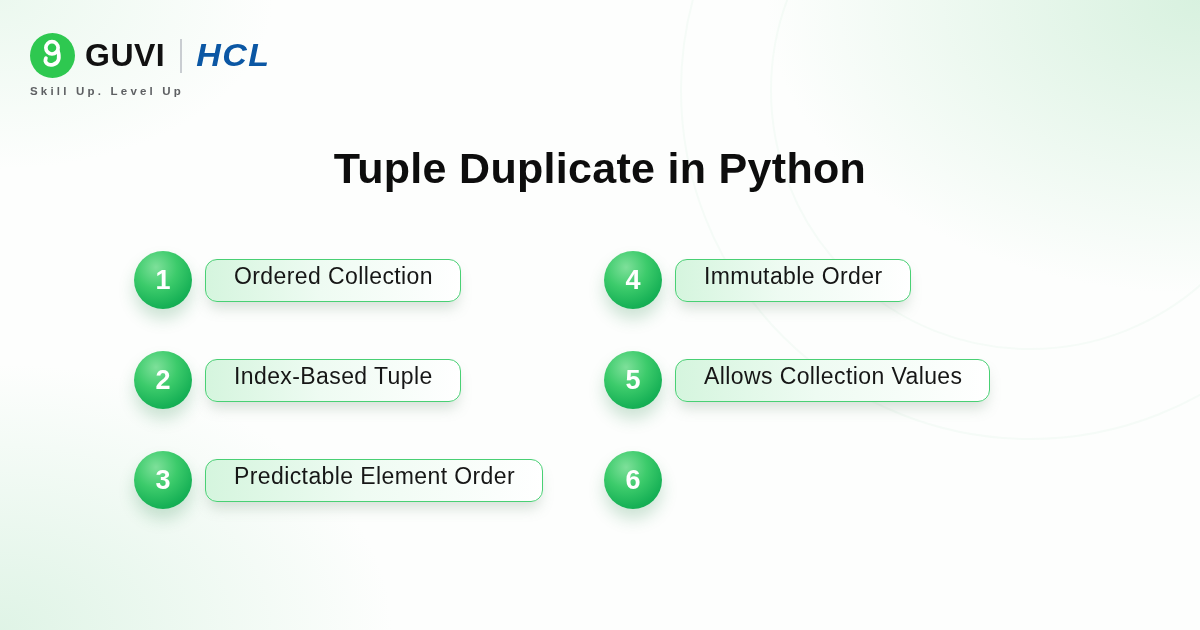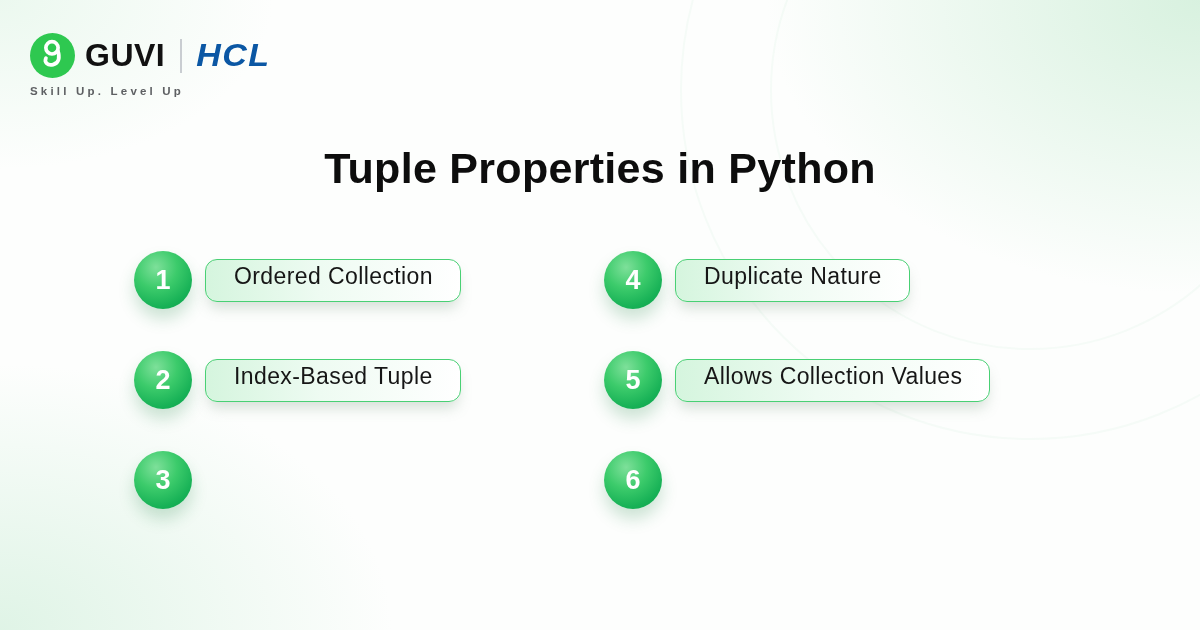--- a/index.html
+++ b/index.html
@@ -127,21 +127,21 @@
         <path d="M27.2 17.3 C 29.3 23.5 28.6 29.3 22.6 30.9 C 17.2 32.3 13.6 28.6 15.6 24.6"></path>
       </g>
     </svg>
     <span class="guvi-name">GUVI</span>
     <span class="brand-divider"></span>
     <span class="hcl-name">HCL</span>
   </div>
   <div class="brand-tagline">Skill Up. Level Up</div>
 </div>
 
-<h1 class="page-title">Tuple Properties in Python</h1>
+<h1 class="page-title">Tuple Duplicate in Python</h1>
 
 <div class="props-grid">
   <div class="props-col left">
 
     <div class="prop-item">
       <div class="num-circle">
         <span>1</span>
       </div>
       <div class="prop-pill">
         <span>Ordered Collection</span>
@@ -154,31 +154,34 @@
       </div>
       <div class="prop-pill">
         <span>Index-Based Tuple</span>
       </div>
     </div>
 
     <div class="prop-item">
       <div class="num-circle">
         <span>3</span>
       </div>
+      <div class="prop-pill">
+        <span>Predictable Element Order</span>
+      </div>
     </div>
 
   </div>
   <div class="props-col right">
 
     <div class="prop-item">
       <div class="num-circle">
         <span>4</span>
       </div>
       <div class="prop-pill">
-        <span>Duplicate Nature</span>
+        <span>Immutable Order</span>
       </div>
     </div>
 
     <div class="prop-item">
       <div class="num-circle">
         <span>5</span>
       </div>
       <div class="prop-pill">
         <span>Allows Collection Values</span>
       </div>

